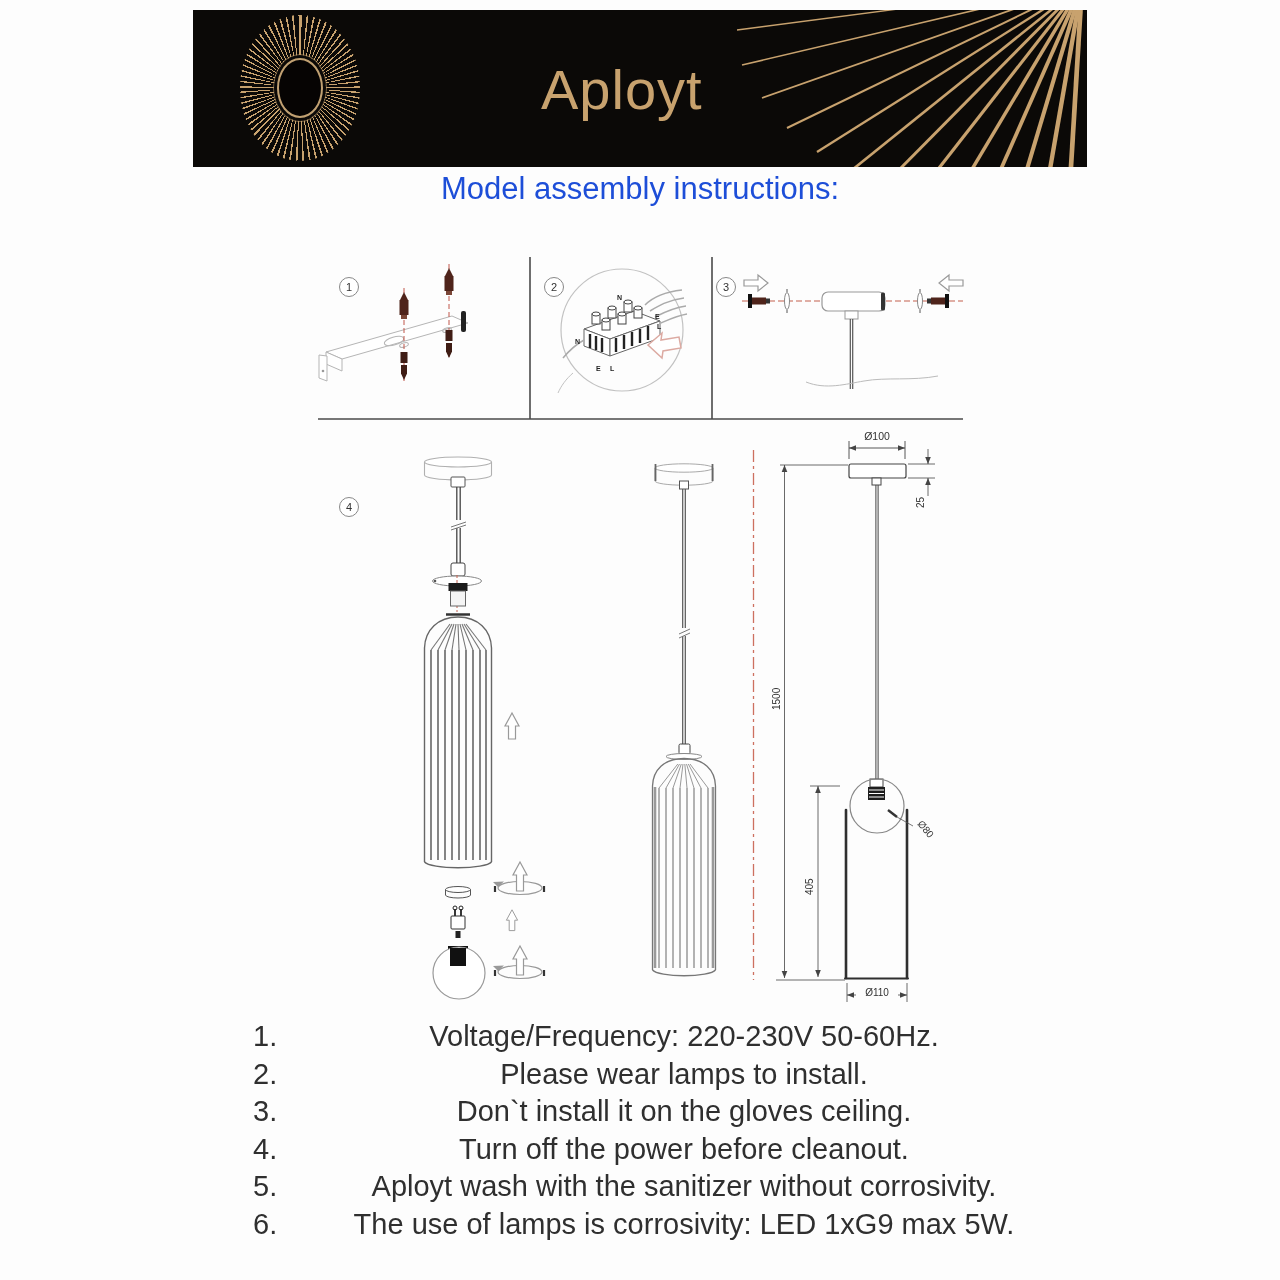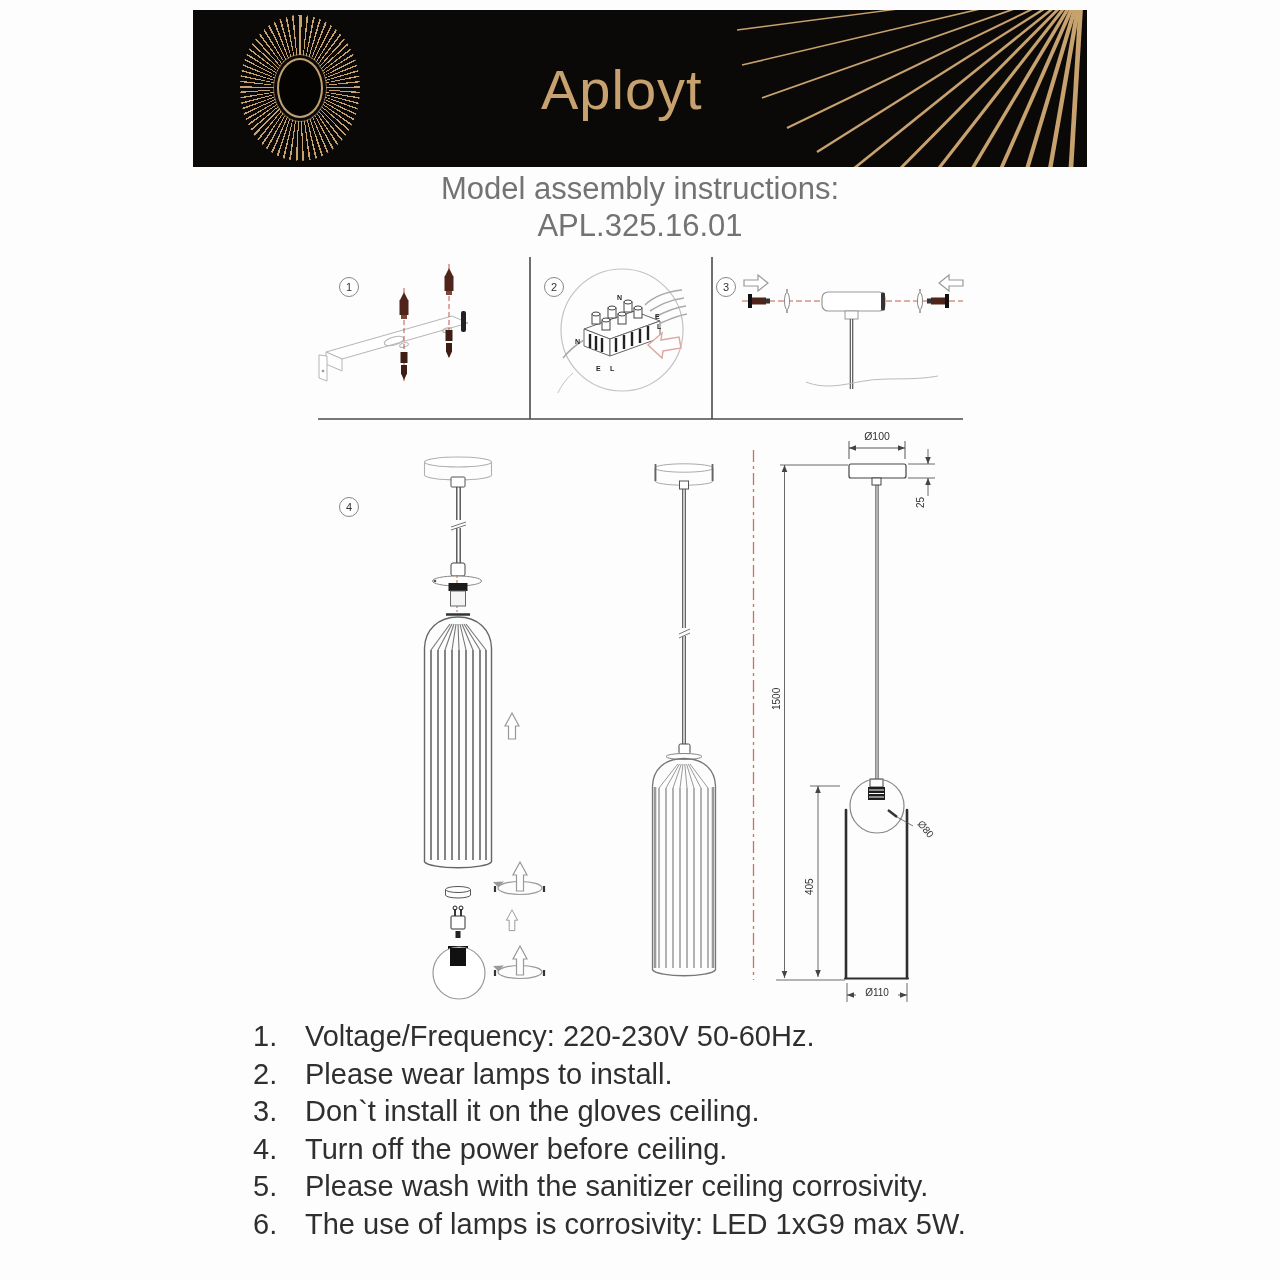--- a/index.html
+++ b/index.html
@@ -9,31 +9,31 @@
   .header{position:absolute;left:193px;top:10px;width:894px;height:157px;background:#0b0907;overflow:hidden;}
   .sun{position:absolute;left:47px;top:5px;width:120px;height:146px;border-radius:50%;
        background:repeating-conic-gradient(from 0deg at 50% 50%, #c8a26e 0deg 1.4deg, rgba(0,0,0,0) 1.4deg 5.2deg);}
   .sun-core{position:absolute;left:50%;top:50%;width:42px;height:56px;transform:translate(-50%,-50%);
        background:#060403;border-radius:50%;border:2px solid rgba(214,178,126,.9);
        box-shadow:0 0 0 3px rgba(11,9,7,1), 0 0 0 4px rgba(200,162,110,.55);}
   .brand{position:absolute;left:348px;top:50%;transform:translateY(-50%);
        color:#c8a26e;font-size:56px;font-weight:400;letter-spacing:1px;}
   .fan{position:absolute;right:0;top:0;}
   
-  .title{position:absolute;left:0;top:170px;width:100%;text-align:center;color:#737373;}
+  .title{position:absolute;left:0;top:170px;width:100%;text-align:center;color:#1d4ed8;}
   .title .t1{font-size:31px;line-height:37px;}
   .title .t2{font-size:31px;line-height:37px;}
   
   .diagrams{position:absolute;left:0;top:250px;}
   svg{font-family:"Liberation Sans", sans-serif;}
   
   .instr{position:absolute;left:253px;top:1022px;width:810px;color:#2f2f2f;}
   .instr .row{display:flex;align-items:flex-start;margin-bottom:8px;font-size:29px;line-height:29.5px;}
   .instr .num{flex:0 0 52px;}
-  .instr .txt{flex:1;}
+  .instr .txt{flex:1;text-align:center;}
 </style>
 </head>
 <body>
 
 <div class="page">
 
   <div class="header">
     <div class="sun">
       <div class="sun-core"></div>
     </div>
@@ -52,21 +52,20 @@
         <line x1="415" y1="-25" x2="323" y2="184" stroke-width="3.8"></line>
         <line x1="415" y1="-25" x2="352" y2="186" stroke-width="4.1"></line>
         <line x1="415" y1="-25" x2="378" y2="188" stroke-width="4.4"></line>
         <line x1="415" y1="-25" x2="402" y2="190" stroke-width="4.7"></line>
       </g>
     </svg>
   </div>
 
   <div class="title">
     <div class="t1">Model assembly instructions:</div>
-    <div class="t2">APL.325.16.01</div>
   </div>
 
   <svg class="diagrams" width="1280" height="770" viewBox="0 250 1280 770">
 
     <defs>
       <g id="rot-icon">
         <ellipse cx="0" cy="0" rx="22" ry="6.5" fill="none" stroke="#999" stroke-width="1.2"></ellipse>
         <path d="M -22,-1 L -27,-6 L -16,-6.5 Z" fill="#999"></path>
         <line x1="-25" y1="-2" x2="-25" y2="4" stroke="#333" stroke-width="2.2"></line>
         <line x1="24" y1="-2" x2="24" y2="4" stroke="#333" stroke-width="2.2"></line>
@@ -400,25 +399,25 @@
     <div class="row">
       <span class="num">2.</span>
       <span class="txt">Please wear lamps to install.</span>
     </div>
     <div class="row">
       <span class="num">3.</span>
       <span class="txt">Don`t install it on the gloves ceiling.</span>
     </div>
     <div class="row">
       <span class="num">4.</span>
-      <span class="txt">Turn off the power before ceiling.</span>
+      <span class="txt">Turn off the power before cleanout.</span>
     </div>
     <div class="row">
       <span class="num">5.</span>
-      <span class="txt">Please wash with the sanitizer ceiling corrosivity.</span>
+      <span class="txt">Aployt wash with the sanitizer without corrosivity.</span>
     </div>
     <div class="row">
       <span class="num">6.</span>
       <span class="txt">The use of lamps is corrosivity: LED 1xG9 max 5W.</span>
     </div>
   </div>
 
 </div>
 
 </body></html>

